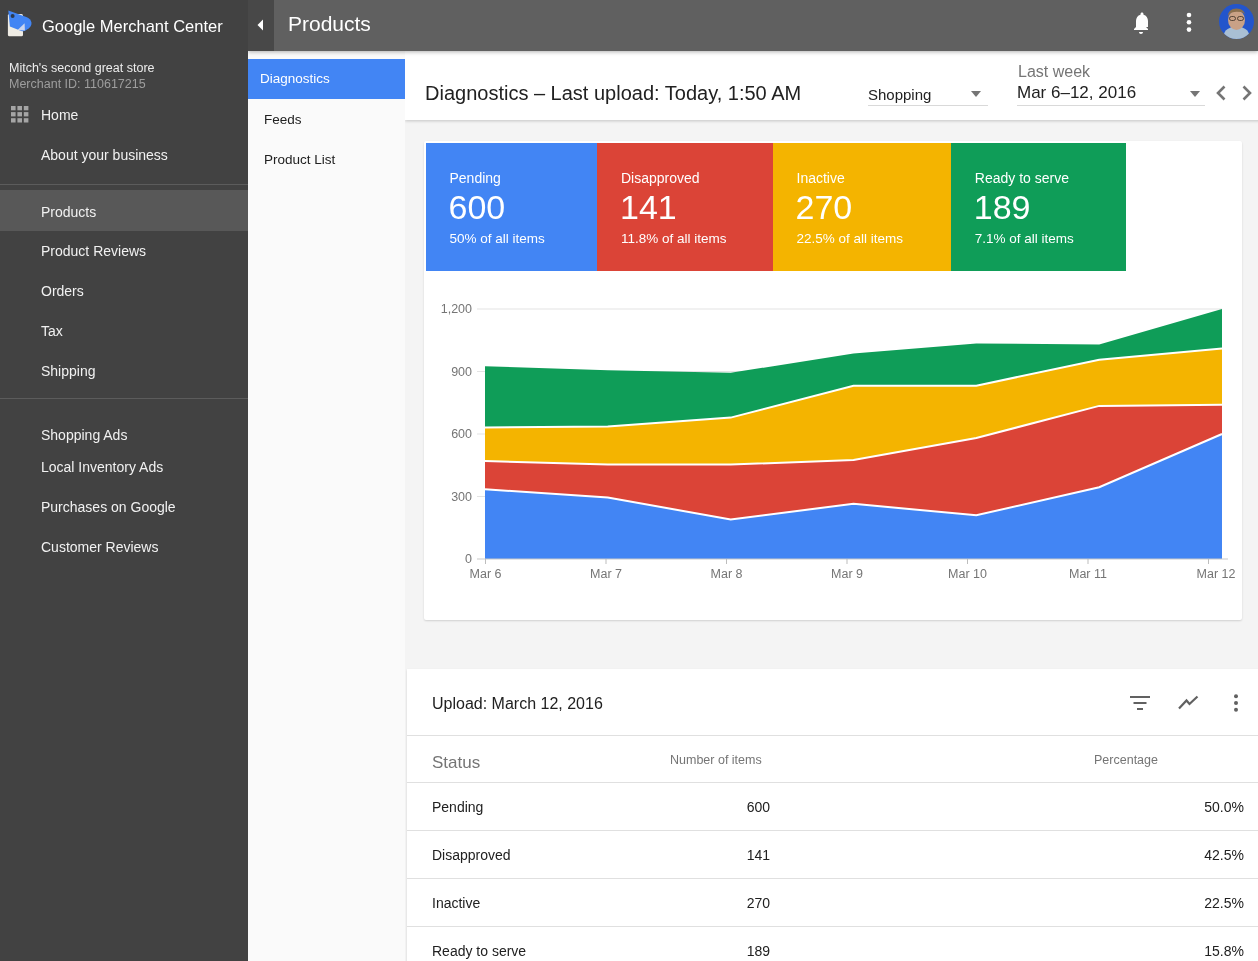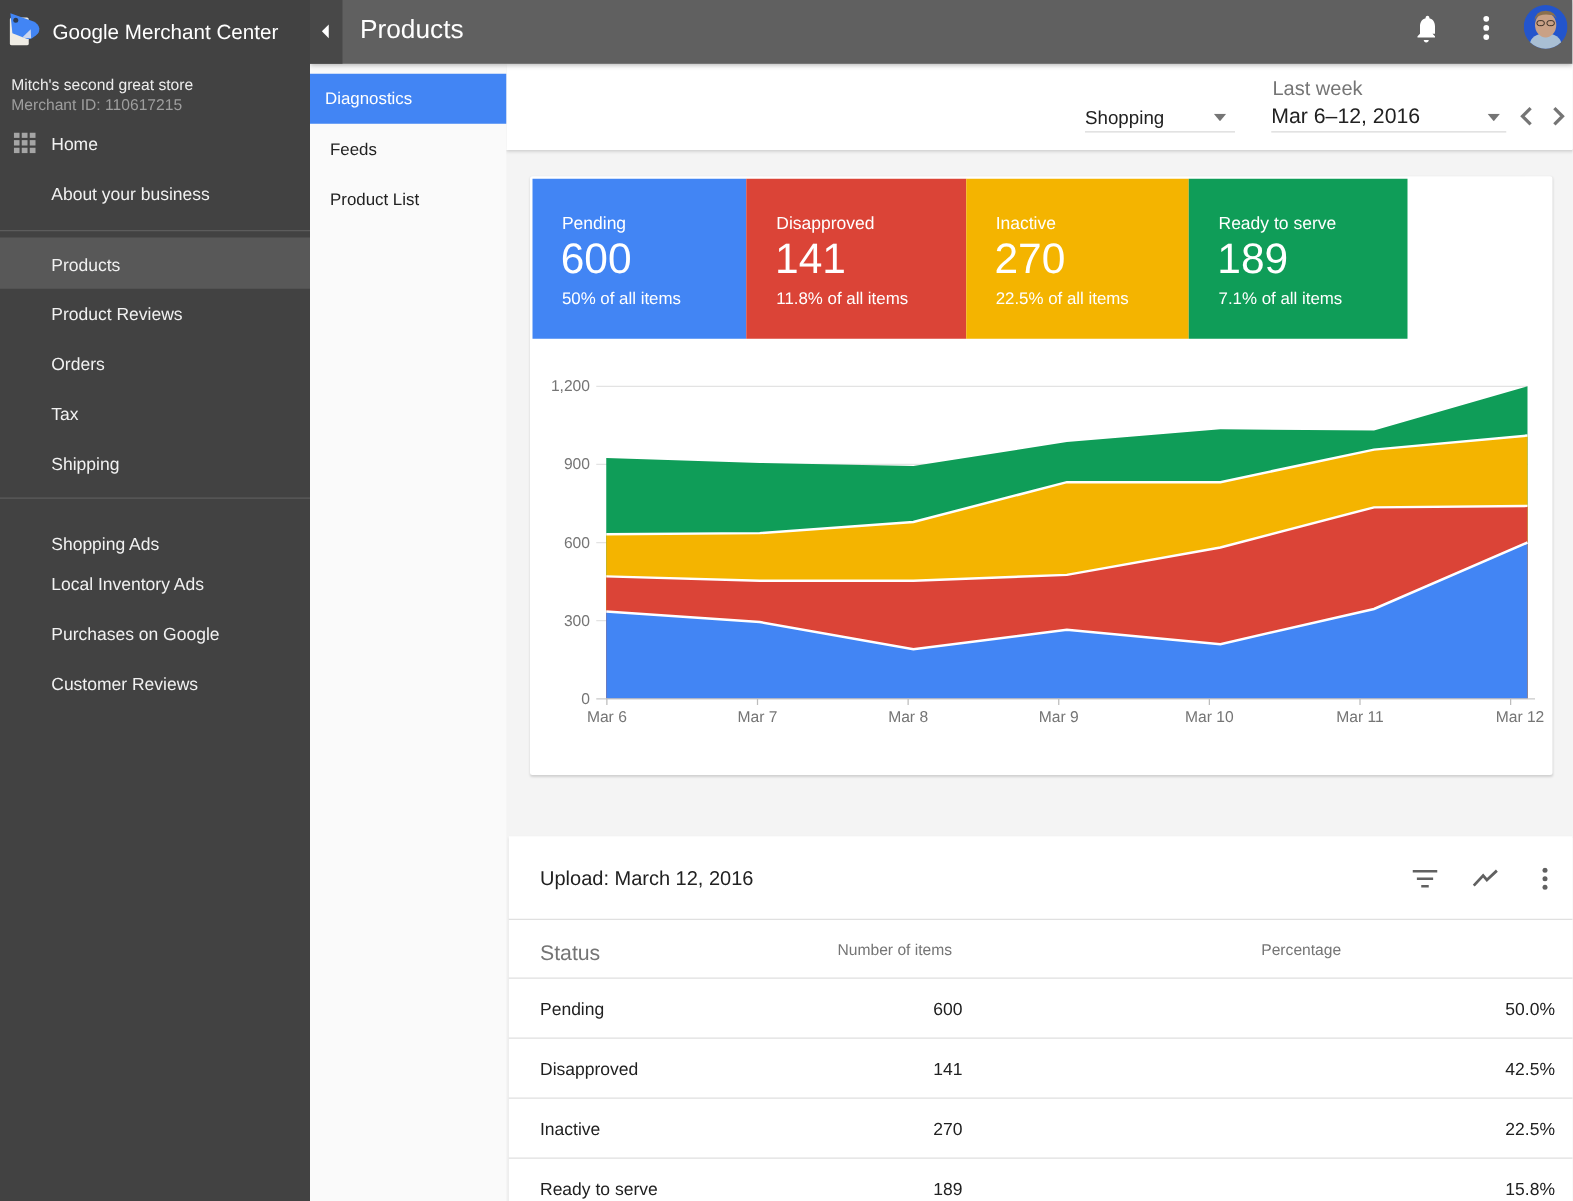--- a/index.html
+++ b/index.html
@@ -14,20 +14,21 @@
 .trow{position:absolute;left:0;width:861px;height:48px}
 .tc1{position:absolute;left:25px;top:17.5px;font-size:14px;color:#212121}
 .tc2{position:absolute;left:263px;top:17.5px;width:100px;text-align:right;font-size:14px;color:#212121}
 .tc3{position:absolute;left:637px;top:17.5px;width:200px;text-align:right;font-size:14px;color:#212121}
 .divl{position:absolute;left:0;width:861px;height:1px;background:#e0e0e0}
 </style>
 </head>
 <body>
 
 <div class="abs" id="headercard" style="left:405px;top:51px;width:863px;height:69px;background:#fff;box-shadow:0 1px 3px rgba(0,0,0,.2)">
+  <div class="abs" style="left:20px;top:31px;font-size:20px;color:#212121;white-space:nowrap">Diagnostics – Last upload: Today, 1:50 AM</div>
 
   <div class="abs" style="left:463px;top:35px;font-size:15px;color:#212121">Shopping</div>
   <svg class="abs" style="left:566px;top:40px" width="10" height="6" viewBox="0 0 10 6">
       <path d="M0 0 L10 0 L5 6 Z" fill="#757575"></path>
     </svg>
   <div class="abs" style="left:463px;top:54px;width:120px;height:1px;background:#d9d9d9"></div>
 
   <div class="abs" style="left:613px;top:12px;font-size:16px;color:#757575">Last week</div>
   <div class="abs" style="left:612px;top:32px;font-size:17px;color:#212121;white-space:nowrap">Mar 6–12, 2016</div>
   <svg class="abs" style="left:785px;top:40px" width="10" height="6" viewBox="0 0 10 6">
@@ -131,21 +132,21 @@
 
   <svg class="abs" style="left:825px;top:25px" width="8" height="18" viewBox="0 0 8 18">
     <circle cx="4" cy="2.2" r="2" fill="#616161"></circle>
       <circle cx="4" cy="9" r="2" fill="#616161"></circle>
       <circle cx="4" cy="15.8" r="2" fill="#616161"></circle>
   </svg>
   <div class="divl" style="top:66px"></div>
 
   <div class="abs" style="left:25px;top:84px;font-size:17px;color:#757575">Status</div>
   <div class="abs" style="left:263px;top:84px;width:100px;text-align:left;font-size:12.5px;color:#757575">Number of items</div>
-  <div class="abs" style="left:602px;top:84px;width:200px;text-align:left;font-size:12.5px;color:#757575">Percentage</div>
+  <div class="abs" style="left:619px;top:84px;width:200px;text-align:center;font-size:12.5px;color:#757575">Percentage</div>
   <div class="divl" style="top:112.5px"></div>
   <div class="trow" style="top:112.5px">
       <div class="tc1">Pending</div>
       <div class="tc2">600</div>
       <div class="tc3">50.0%</div>
     </div>
   <div class="divl" style="top:160.5px"></div>
   <div class="trow" style="top:160.5px">
       <div class="tc1">Disapproved</div>
       <div class="tc2">141</div>

